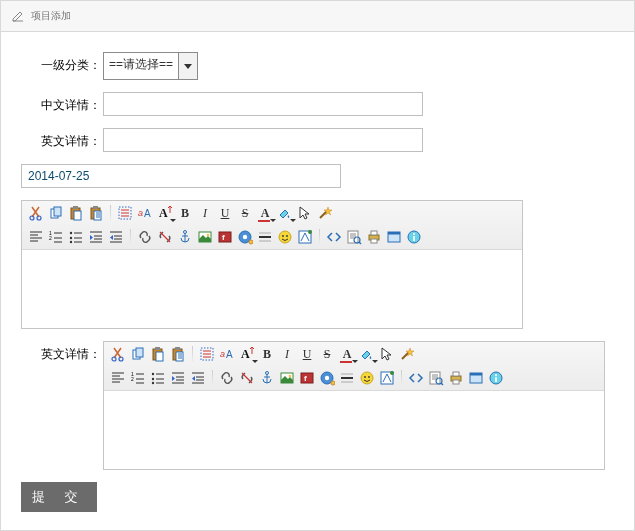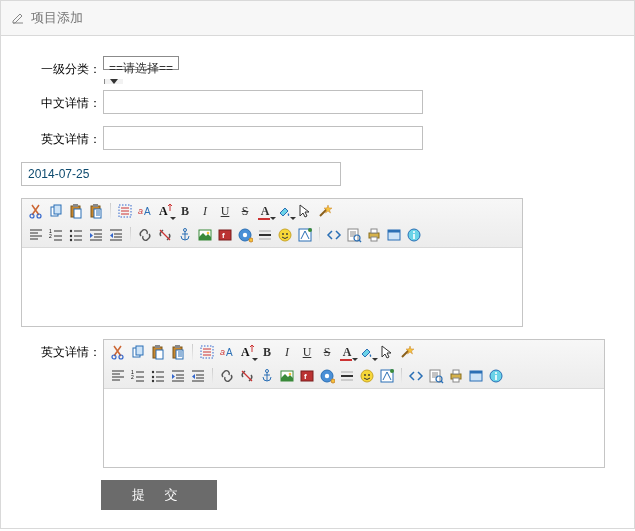--- a/index.html
+++ b/index.html
@@ -1,40 +1,40 @@
 <!DOCTYPE html>
 <html><head>
 <meta charset="utf-8">
 <style>
   html,body{margin:0;padding:0;font-family:"Microsoft YaHei",Arial,sans-serif;font-size:12px;color:#333;background:#fff;}
   .panel{width:633px;border:1px solid #d9d9d9;margin:0;}
   .panel-header{background:#f7f7f7;border-bottom:1px solid #d9d9d9;padding:8px 10px;display:flex;align-items:center;}
   .panel-header .hicon{width:14px;height:14px;margin-right:6px;display:inline-flex;}
-  .panel-header .title{font-size:13px;color:#777;text-align:right;}
+  .panel-header .title{font-size:10px;color:#777;text-align:right;}
   .panel-body{padding:20px 20px 18px 20px;}
   .row{display:flex;align-items:flex-start;margin-bottom:12px;}
   .lbl{width:80px;text-align:right;color:#000000;padding-top:5px;padding-right:2px;}
   .field{flex:0 0 auto;}
   .textin{border:1px solid #bfbfbf;background:#fff;height:24px;padding:2px 6px;box-sizing:border-box;width:320px;font-size:12px;color:#444;}
   .textin.date{width:320px;color:#0c4a6e;}
-  .sel-wrap{display:inline-flex;border:1px solid #8b8b8b;height:14px;box-sizing:border-box;flex-direction:column;}
+  .sel-wrap{display:inline-flex;border:1px solid #8b8b8b;height:28px;box-sizing:border-box;}
   .sel-text{padding:2px 5px;min-width:60px;color:#333;line-height:18px;}
   .sel-btn{border-left:1px solid #8b8b8b;width:18px;display:flex;align-items:center;justify-content:center;background:#f2f2f2;}
   .sel-btn svg{width:8px;height:5px;}
   .editor{width:500px;border:1px solid #c5c5c5;background:#fff;}
   .toolbar{background:linear-gradient(#f7f7f7,#ececec);border-bottom:1px solid #d9d9d9;padding:4px 6px;display:flex;flex-wrap:wrap;gap:4px;align-items:center;}
   .tbi{width:16px;height:16px;display:inline-flex;align-items:center;justify-content:center;cursor:pointer;position:relative;}
   .tsep{width:1px;height:16px;background:linear-gradient(#ccc,#eee);margin:0 2px;}
   .bold{font-weight:bold;font-family:"Times New Roman",serif;font-size:12px;}
   .ital{font-style:italic;font-family:"Times New Roman",serif;font-size:12px;}
   .underl{text-decoration:underline;font-family:"Times New Roman",serif;font-size:12px;}
   .strike{text-decoration:line-through;font-family:"Times New Roman",serif;font-size:12px;}
   .dropc{position:absolute;right:-3px;bottom:-1px;width:0;height:0;border-left:3px solid transparent;border-right:3px solid transparent;border-top:3px solid #333;}
   .editor-body{height:78px;background:#fff;}
-  .btn-submit{background:#6b6b6b;color:#fff;border:none;padding:6px 31px;letter-spacing:8px;font-size:13px;cursor:pointer;margin-left:80px;}
+  .btn-submit{background:#6b6b6b;color:#fff;border:none;padding:6px 11px;letter-spacing:8px;font-size:13px;cursor:pointer;}
   svg{display:block;}
 </style>
 </head>
 <body>
 
 <div class="panel">
   <div class="panel-header">
     <span class="hicon">
       <svg viewBox="0 0 14 14">
           <path d="M2 10 L9 3 L11 5 L4 12 L2 12 Z" fill="none" stroke="#888" stroke-width="1"></path>

